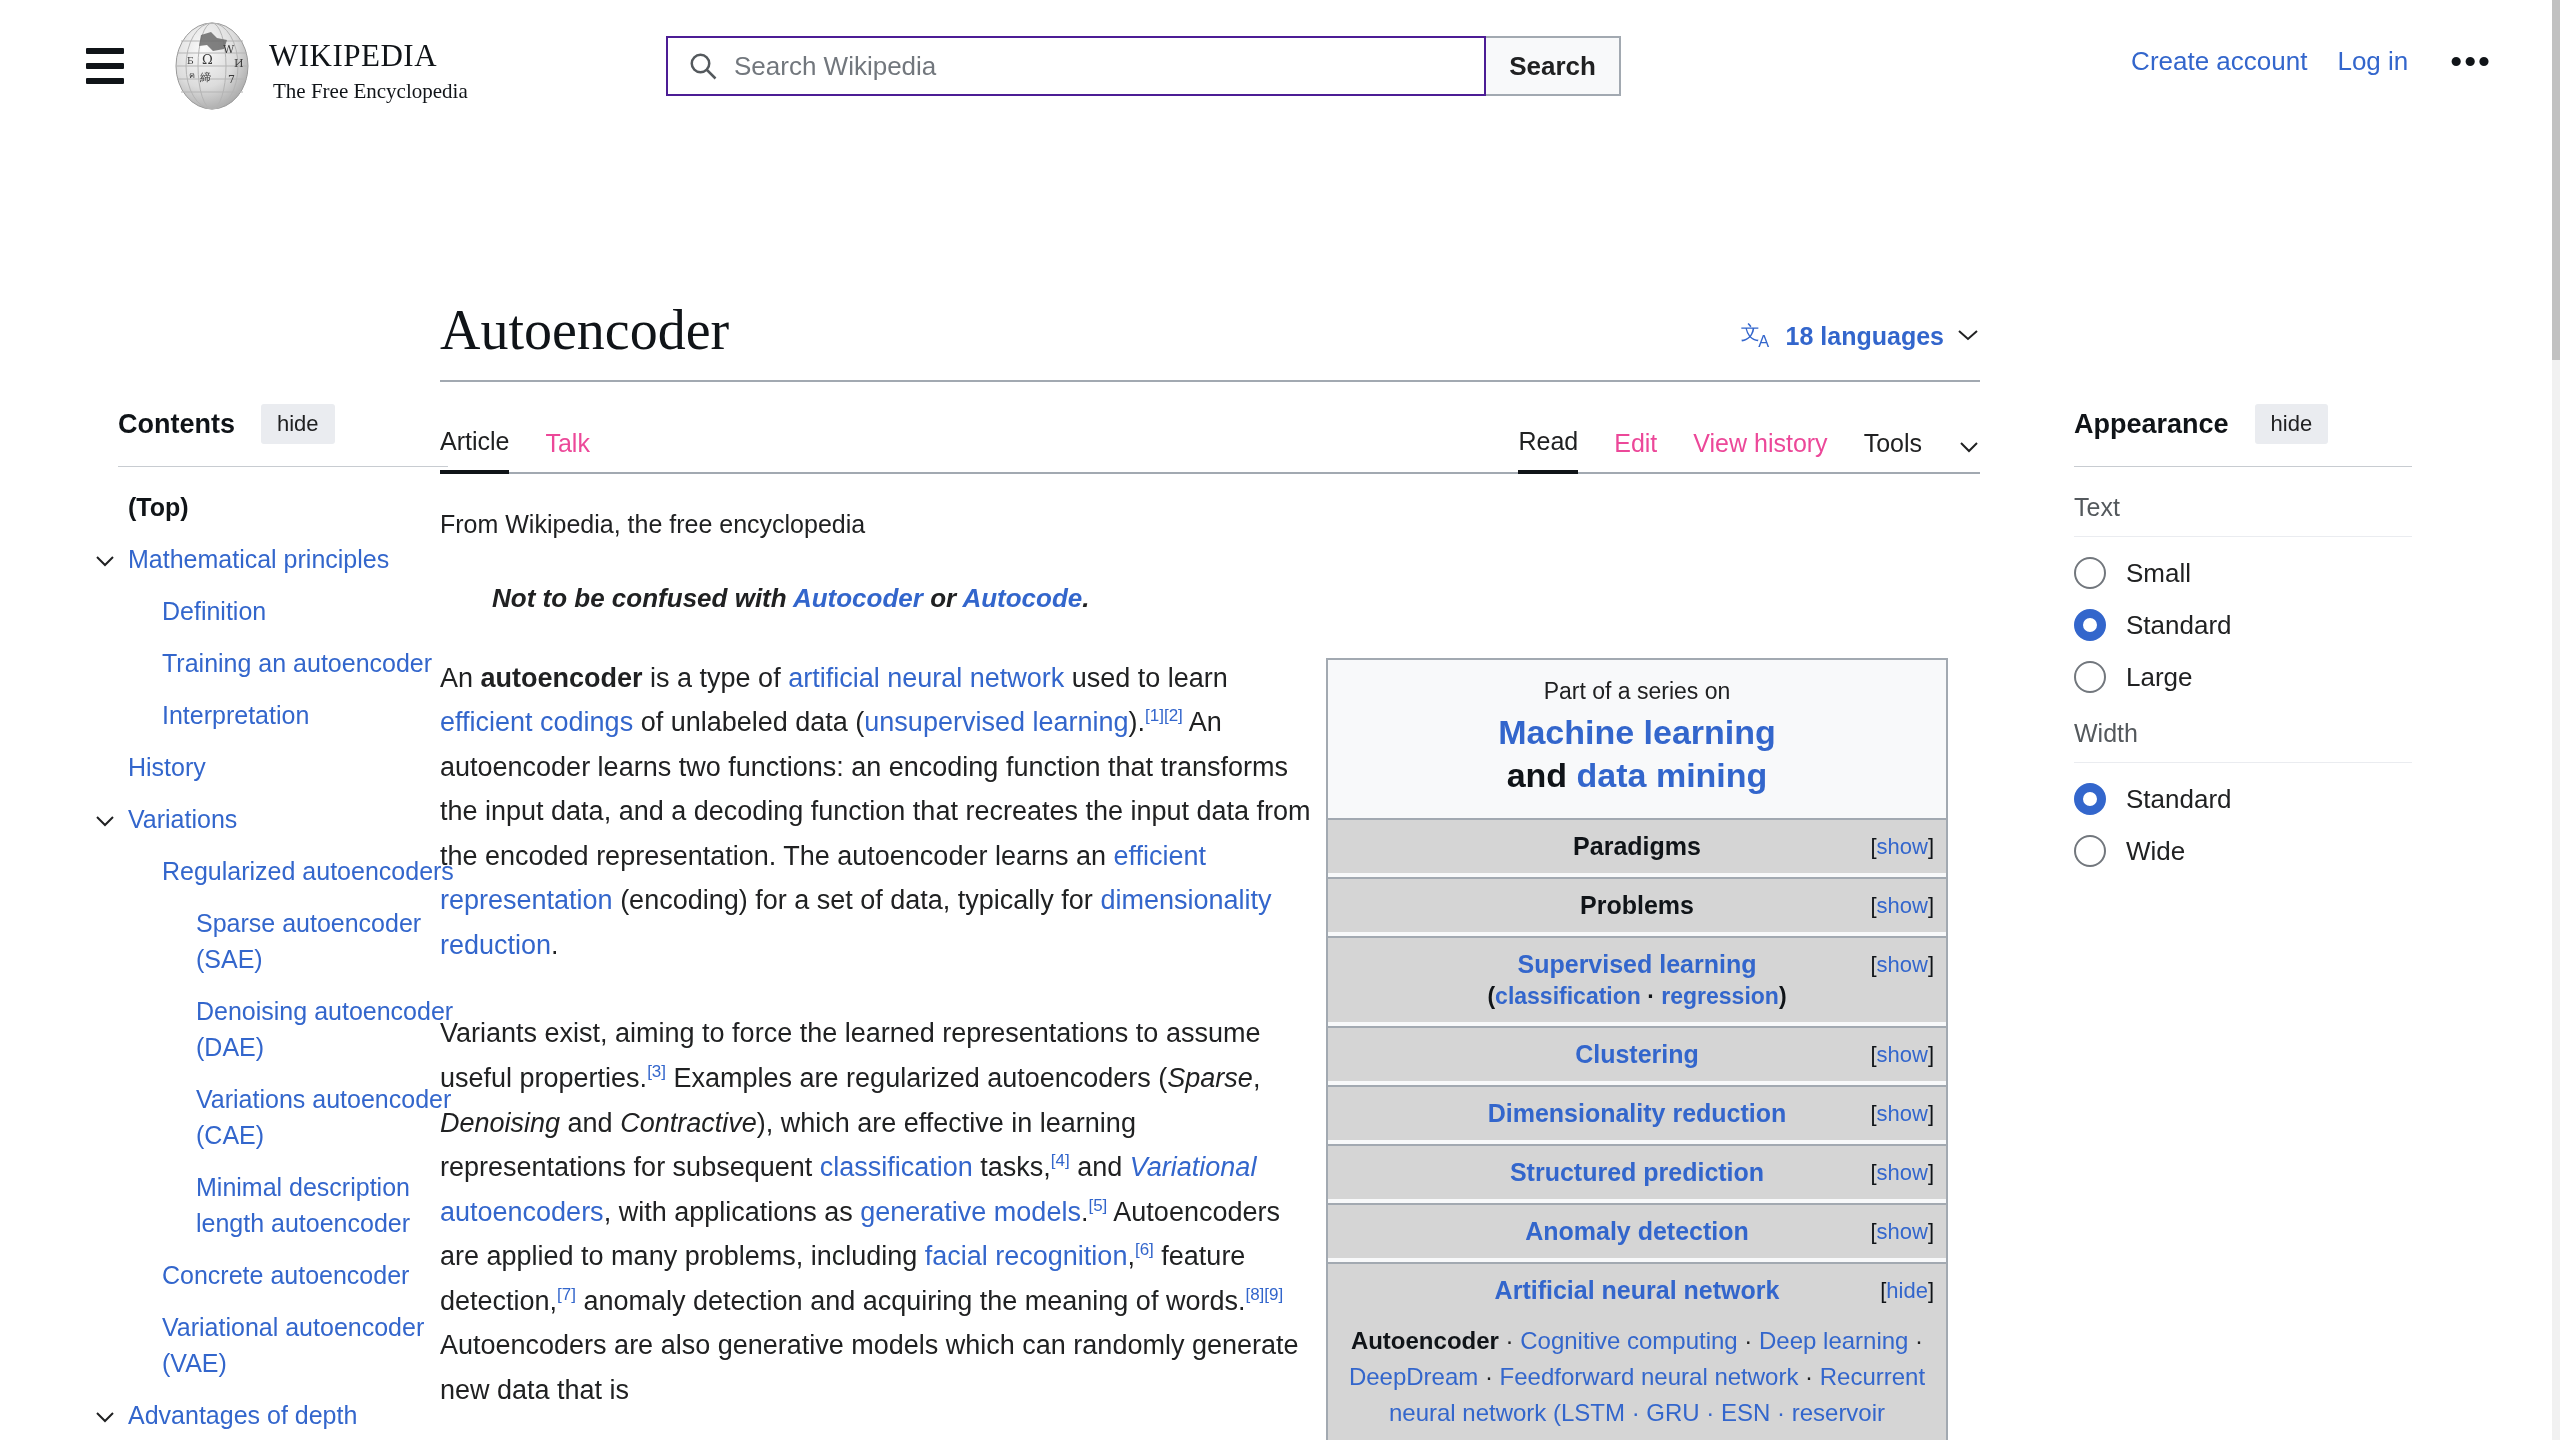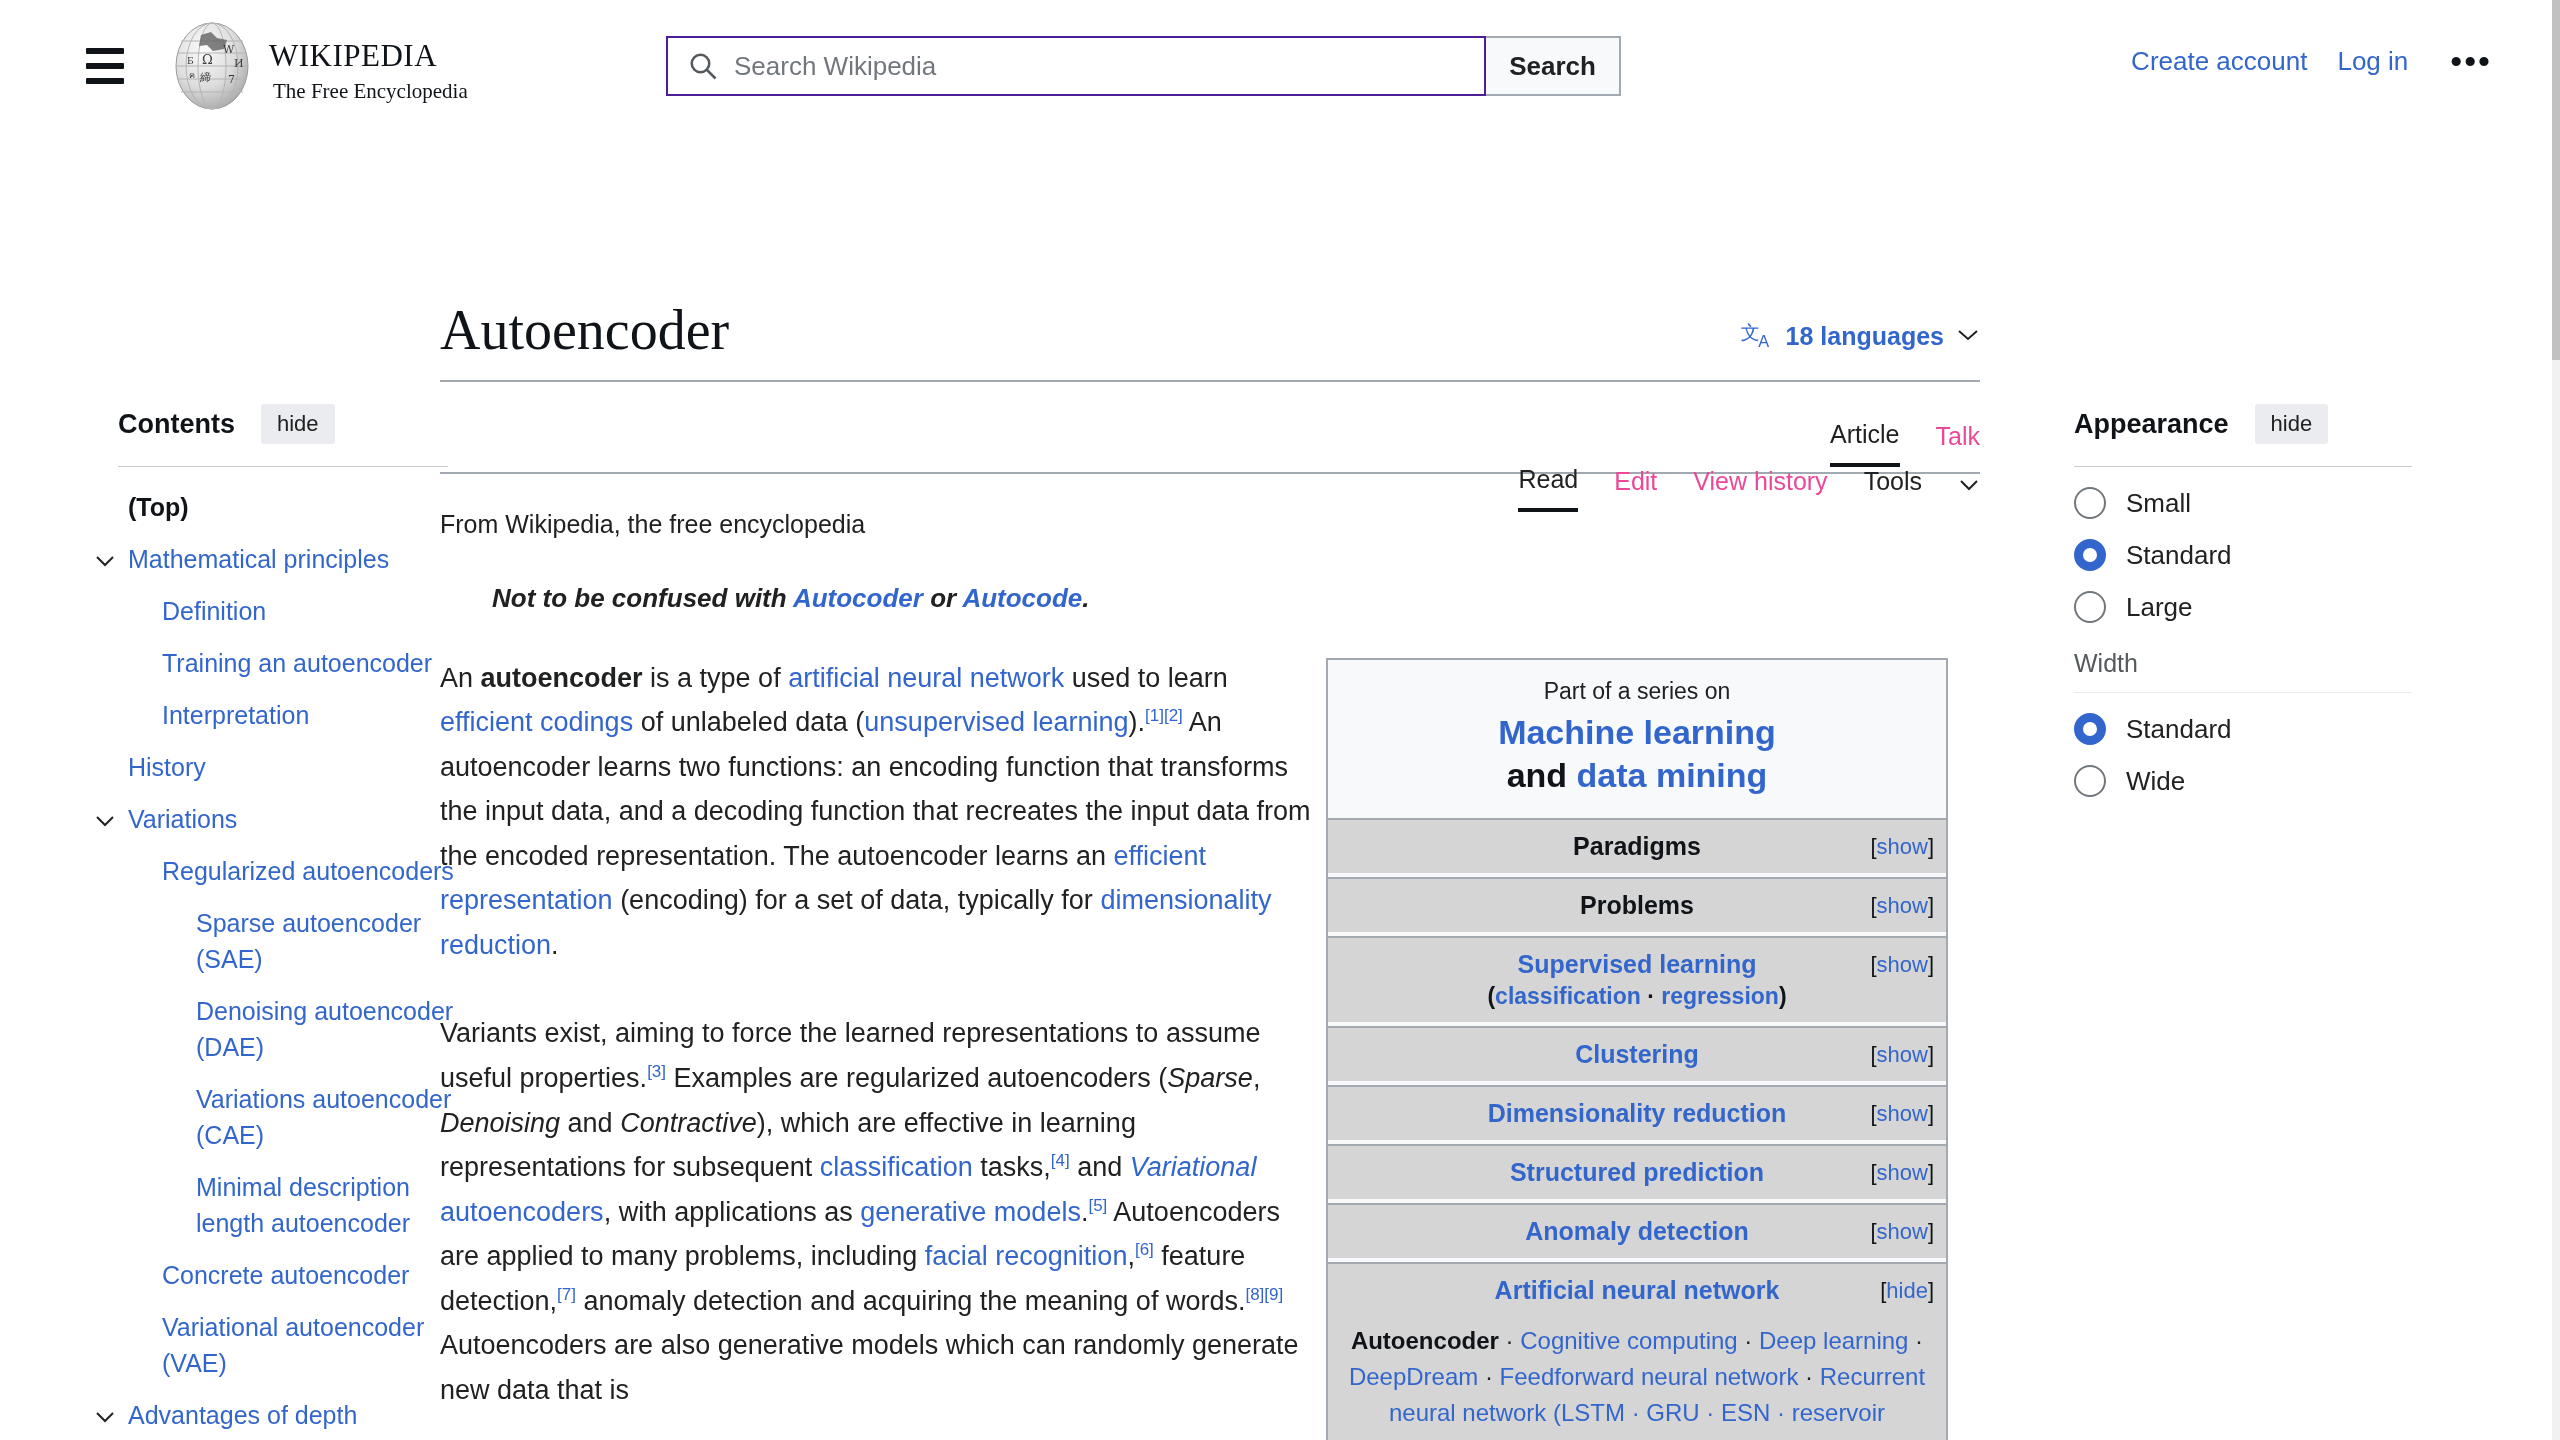--- a/index.html
+++ b/index.html
@@ -235,21 +235,20 @@
     font-size: 25px;
     font-weight: bold;
   }
   .tabs-row {
     display: flex;
     justify-content: space-between;
     align-items: flex-end;
     border-bottom: 2px solid #a2a9b1;
     margin-top: 38px;
     height: 54px;
-    flex-direction: column;
   }
   .tabs-left, .tabs-right { display: flex; align-items: flex-end; gap: 36px; }
   .tab {
     font-size: 25px;
     color: #ec4899;
     text-decoration: none;
     padding-bottom: 14px;
     cursor: pointer;
     position: relative;
   }
@@ -646,20 +645,21 @@
       </div>
     </aside>
 
   </main>
 
   <aside class="appearance">
     <div class="ap-head">
       <span class="t">Appearance</span>
       <span class="hide-pill">hide</span>
     </div>
+    <div class="ap-group-label">Text</div>
     <div id="text-opts">
         <div class="radio-row">
           <span class="radio"></span>
           <span class="radio-label">Small</span>
         </div>
         <div class="radio-row">
           <span class="radio sel"></span>
           <span class="radio-label">Standard</span>
         </div>
         <div class="radio-row">

